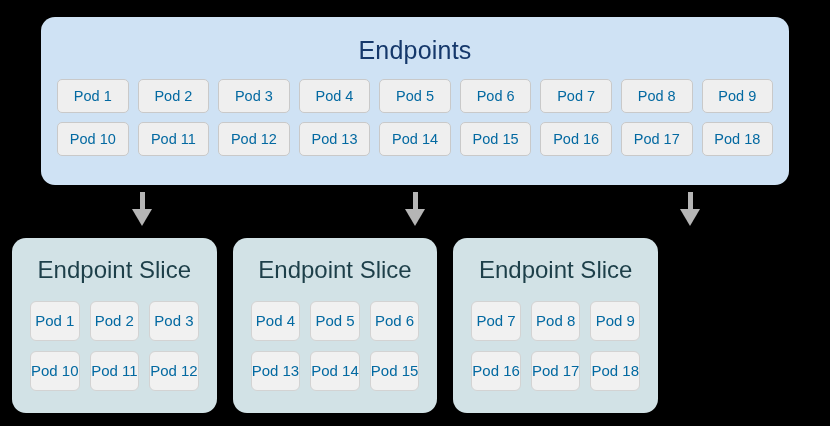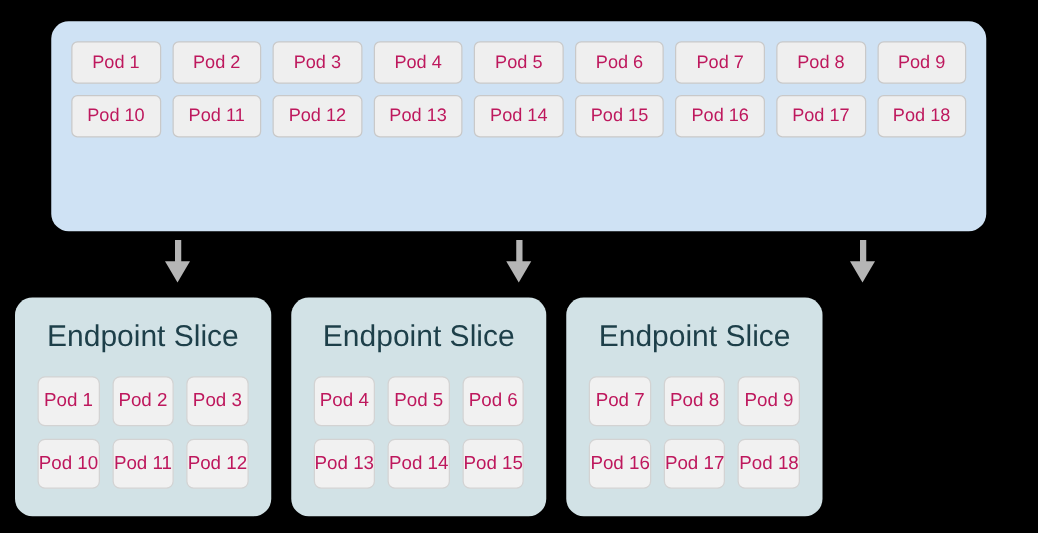--- a/index.html
+++ b/index.html
@@ -44,21 +44,21 @@
     justify-content: space-between;
     gap: 9px;
     margin-bottom: 9px;
   }
   .ep-row:last-child { margin-bottom: 0; }
 
   .pod-chip {
     background: #efefef;
     border: 1px solid #c9c9c9;
     border-radius: 5px;
-    color: #be185d;
+    color: #0369a1;
     font-size: 14.5px;
     height: 34px;
     line-height: 32px;
     text-align: center;
     box-sizing: border-box;
   }
   .ep-row .pod-chip {
     flex: 1 1 0;
     min-width: 0;
   }
@@ -134,20 +134,21 @@
     background: #f1f1f1;
     border-color: #d3d3d3;
     border-radius: 6px;
     font-size: 15px;
   }
 </style>
 </head>
 <body>
 
 <div class="endpoints-box">
+  <div class="endpoints-title">Endpoints</div>
   <div class="endpoints-rows">
 
     <div class="ep-row">
       <div class="pod-chip">Pod 1</div>
       <div class="pod-chip">Pod 2</div>
       <div class="pod-chip">Pod 3</div>
       <div class="pod-chip">Pod 4</div>
       <div class="pod-chip">Pod 5</div>
       <div class="pod-chip">Pod 6</div>
       <div class="pod-chip">Pod 7</div>

